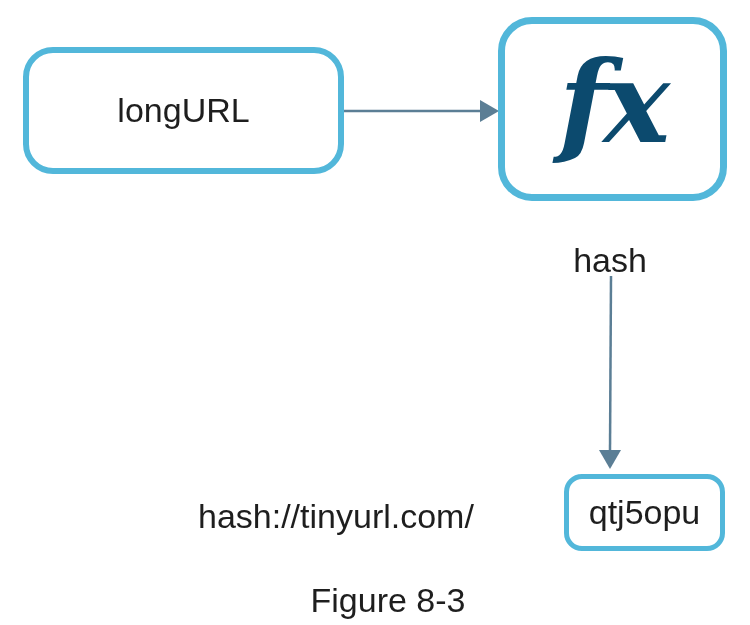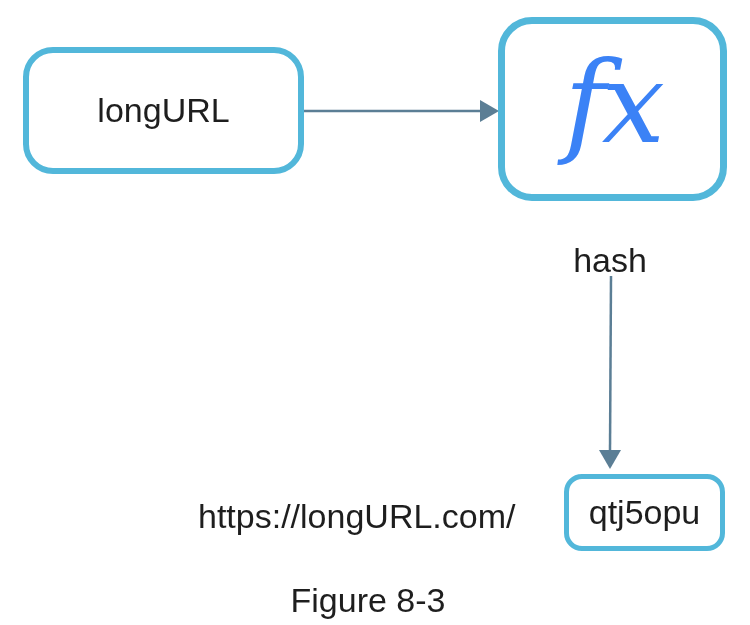--- a/index.html
+++ b/index.html
@@ -29,41 +29,41 @@
     box-sizing: border-box;
     background: #ffffff;
     border: 6px solid #52b7da;
     display: flex;
     align-items: center;
     justify-content: center;
   }
   .node-longurl {
     left: 23px;
     top: 47px;
-    width: 281px;
+    width: 321px;
     height: 127px;
     border-radius: 30px;
     font-size: 34px;
   }
   .node-hash-function {
     left: 498px;
     top: 17px;
     width: 229px;
     height: 184px;
     border-width: 7px;
     border-radius: 34px;
   }
   .fx-glyph {
     font-family: "DejaVu Serif", serif;
     font-style: italic;
-    font-weight: normal;
+    font-weight: bold;
     font-size: 112px;
     line-height: 1;
     letter-spacing: -4px;
-    color: #3b82f6;
+    color: #0c4a6e;
     transform: translateY(-6px);
   }
   .node-shorturl {
     left: 527px;
     top: 474px;
     width: 161px;
     height: 77px;
     border-width: 5px;
     border-radius: 18px;
     font-size: 34px;
@@ -79,21 +79,21 @@
   }
   .shorturl-prefix {
     position: absolute;
     left: 198px;
     top: 497px;
     font-size: 34px;
     white-space: nowrap;
   }
   .figure-caption {
     position: absolute;
-    left: 268px;
+    left: 288px;
     top: 581px;
     width: 200px;
     text-align: center;
     font-size: 34px;
   }
 </style>
 </head>
 <body>
 
 <div class="canvas">
@@ -108,21 +108,21 @@
   <div class="node node-longurl">
     <span>longURL</span>
   </div>
 
   <div class="node node-hash-function">
     <span class="fx-glyph">fx</span>
   </div>
 
   <div class="edge-label-hash">hash</div>
 
-  <div class="shorturl-prefix">https://longURL.com/</div>
+  <div class="shorturl-prefix">hash://tinyurl.com/</div>
 
   <div class="node node-shorturl">
     <span>qtj5opu</span>
   </div>
 
   <div class="figure-caption">Figure 8-3</div>
 
 </div>
 
 </body></html>

